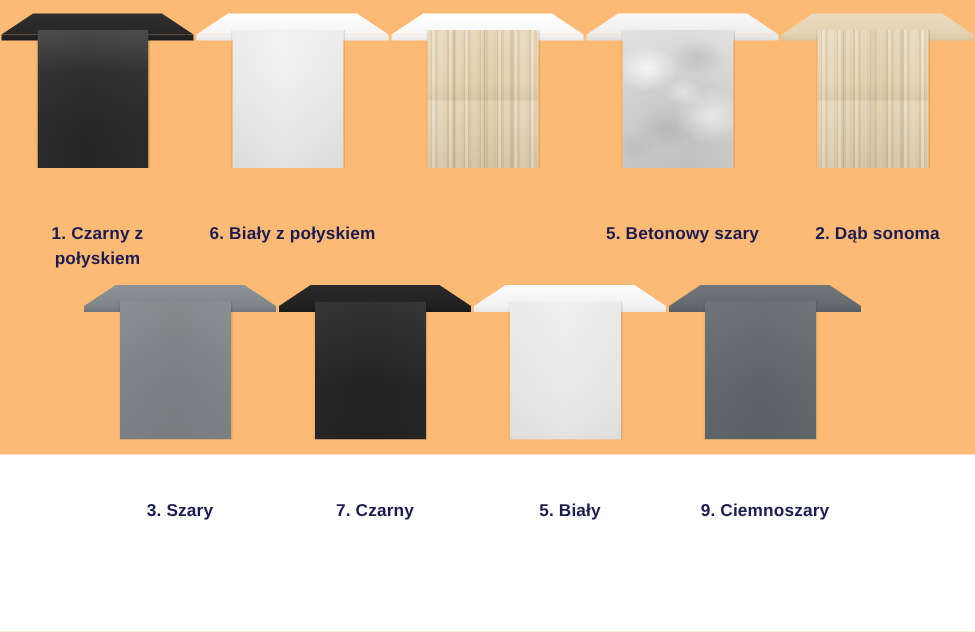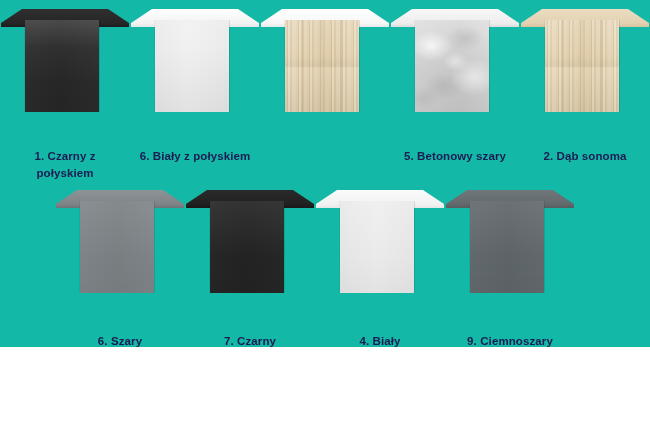--- a/index.html
+++ b/index.html
@@ -7,22 +7,22 @@
   html, body {
     margin: 0; padding: 0;
     width: 650px; height: 421px;
     background: #ffffff;
     font-family: "Liberation Sans", sans-serif;
     overflow: hidden;
   }
   #variant-gallery {
     position: relative;
     width: 650px;
-    height: 347px;
-    background: #14b8a6;
+    height: 303px;
+    background: #fdba74;
   }
 
   .variant-row {
     display: flex;
     width: 650px;
   }
   .variant-row.row-1 { padding-left: 0px; }
   .variant-row.row-2 { padding-left: 55px; }
 
   .variant-cell {
@@ -218,21 +218,21 @@
                 </linearGradient>
               </defs>
               <polygon points="22,1 108,1 129,15 1,15" fill="url(#gT2_0)"></polygon>
               <polygon points="1,15 129,15 129,19 1,19" fill="url(#gF2_0)"></polygon>
             </svg>
           </div>
           <div class="table-base">
             <div class="grain" style="background: linear-gradient(rgba(255, 255, 255, 0.07) 0%, rgba(0, 0, 0, 0.02) 60%, rgba(0, 0, 0, 0.05) 100%), linear-gradient(90deg, rgb(128, 134, 138) 0%, rgb(123, 129, 132) 50%, rgb(128, 134, 138) 100%);"></div>
           </div>
         </div>
-        <div class="variant-label">6. Szary</div>
+        <div class="variant-label">3. Szary</div>
       </div>
       <div class="variant-cell">
         <div class="table-figure">
           <div class="table-top">
             <svg viewBox="0 0 130 22" preserveAspectRatio="none">
               <defs>
                 <linearGradient id="gT2_1" x1="0" y1="0" x2="0" y2="1">
                   <stop offset="0" stop-color="#2a2a2a"></stop>
                   <stop offset="1" stop-color="#212121"></stop>
                 </linearGradient>
@@ -266,21 +266,21 @@
                 </linearGradient>
               </defs>
               <polygon points="22,1 108,1 129,15 1,15" fill="url(#gT2_2)"></polygon>
               <polygon points="1,15 129,15 129,19 1,19" fill="url(#gF2_2)"></polygon>
             </svg>
           </div>
           <div class="table-base">
             <div class="grain" style="background: linear-gradient(rgba(255, 255, 255, 0.07) 0%, rgba(0, 0, 0, 0.02) 60%, rgba(0, 0, 0, 0.05) 100%), linear-gradient(90deg, rgb(233, 233, 233) 0%, rgb(239, 239, 239) 50%, rgb(233, 233, 233) 100%);"></div>
           </div>
         </div>
-        <div class="variant-label">4. Biały</div>
+        <div class="variant-label">5. Biały</div>
       </div>
       <div class="variant-cell">
         <div class="table-figure">
           <div class="table-top">
             <svg viewBox="0 0 130 22" preserveAspectRatio="none">
               <defs>
                 <linearGradient id="gT2_3" x1="0" y1="0" x2="0" y2="1">
                   <stop offset="0" stop-color="#70777b"></stop>
                   <stop offset="1" stop-color="#636a6e"></stop>
                 </linearGradient>

